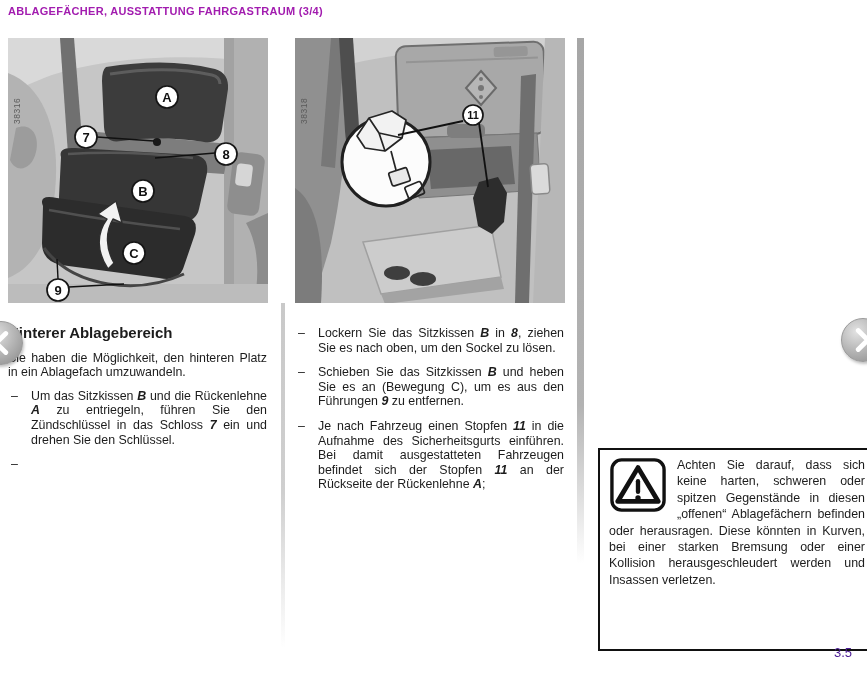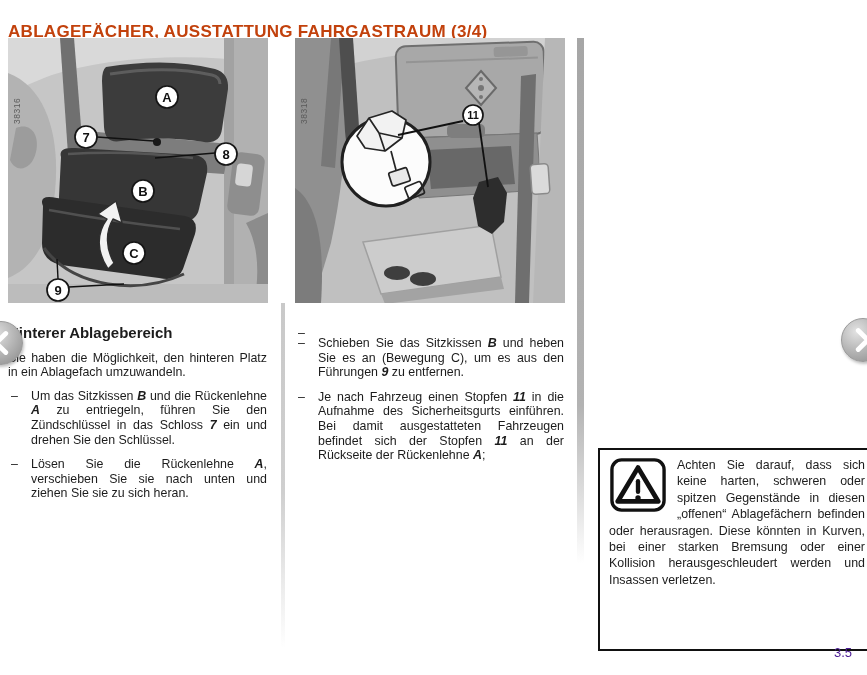--- a/index.html
+++ b/index.html
@@ -1,22 +1,22 @@
 <!DOCTYPE html>
 <html><head>
 <meta charset="utf-8">
 <style>
   html,body{margin:0;padding:0;background:#ffffff;}
   #page{
     position:relative;width:867px;height:675px;background:#fff;
     font-family:"Liberation Sans",sans-serif;color:#1c1c1c;overflow:hidden;
   }
   .title{
-    position:absolute;left:8px;top:5px;font-size:17px;font-weight:bold;
-    letter-spacing:.3px;color:#c2410c;white-space:nowrap;margin-top:17px;
+    position:absolute;left:8px;top:5px;font-size:11px;font-weight:bold;
+    letter-spacing:.3px;color:#a21caf;white-space:nowrap;
   }
   .fig{position:absolute;top:38px;}
   #fig-left{left:8px;width:260px;height:265px;}
   #fig-right{left:295px;width:270px;height:265px;}
   .fig svg{display:block;}
   .pid{font-size:8.5px;fill:#5a5a5a;letter-spacing:.5px;}
   .lbl{font-size:13px;font-weight:bold;fill:#111;text-anchor:middle;}
   .lbl.small{font-size:11px;}
 
   .col{position:absolute;top:304px;font-size:12.4px;line-height:14.6px;text-align:justify;margin-top:22px;}
@@ -159,27 +159,27 @@
 
   <div class="col" id="col-left">
     <div class="heading">Hinterer Ablagebereich</div>
     <p class="intro">Sie haben die Möglichkeit, den hinteren Platz in ein Ablagefach umzuwandeln.</p>
     <p class="bullet">
       <span class="dash">–</span>
       <span>Um das Sitzkissen <b class="ref">B</b> und die Rückenlehne <b class="ref">A</b> zu entriegeln, führen Sie den Zündschlüssel in das Schloss <b class="ref">7</b> ein und drehen Sie den Schlüssel.</span>
     </p>
     <p class="bullet">
       <span class="dash">–</span>
-      <span>Lösen Sie die Rückenlehne <b class="ref">A</b>, verschieben Sie sie nach unten und ziehen Sie sie zu sich heran.</span>
     </p>
   </div>
 
   <div class="col" id="col-mid">
     <p class="bullet">
       <span class="dash">–</span>
+      <span>Lockern Sie das Sitzkissen <b class="ref">B</b> in <b class="ref">8</b>, ziehen Sie es nach oben, um den Sockel zu lösen.</span>
     </p>
     <p class="bullet">
       <span class="dash">–</span>
       <span>Schieben Sie das Sitzkissen <b class="ref">B</b> und heben Sie es an (Bewegung C), um es aus den Führungen <b class="ref">9</b> zu entfernen.</span>
     </p>
     <p class="bullet">
       <span class="dash">–</span>
       <span>Je nach Fahrzeug einen Stopfen <b class="ref">11</b> in die Aufnahme des Sicherheitsgurts einführen. Bei damit ausgestatteten Fahrzeugen befindet sich der Stopfen <b class="ref">11</b> an der Rückseite der Rückenlehne <b class="ref">A</b>;</span>
     </p>
   </div>

